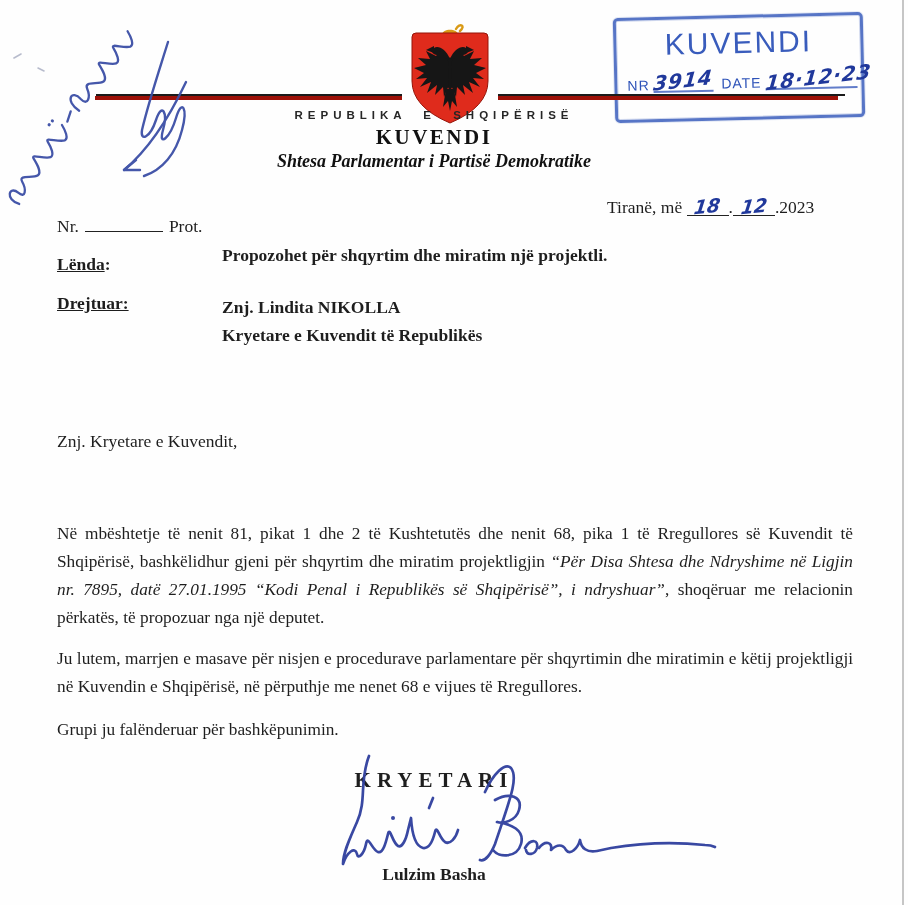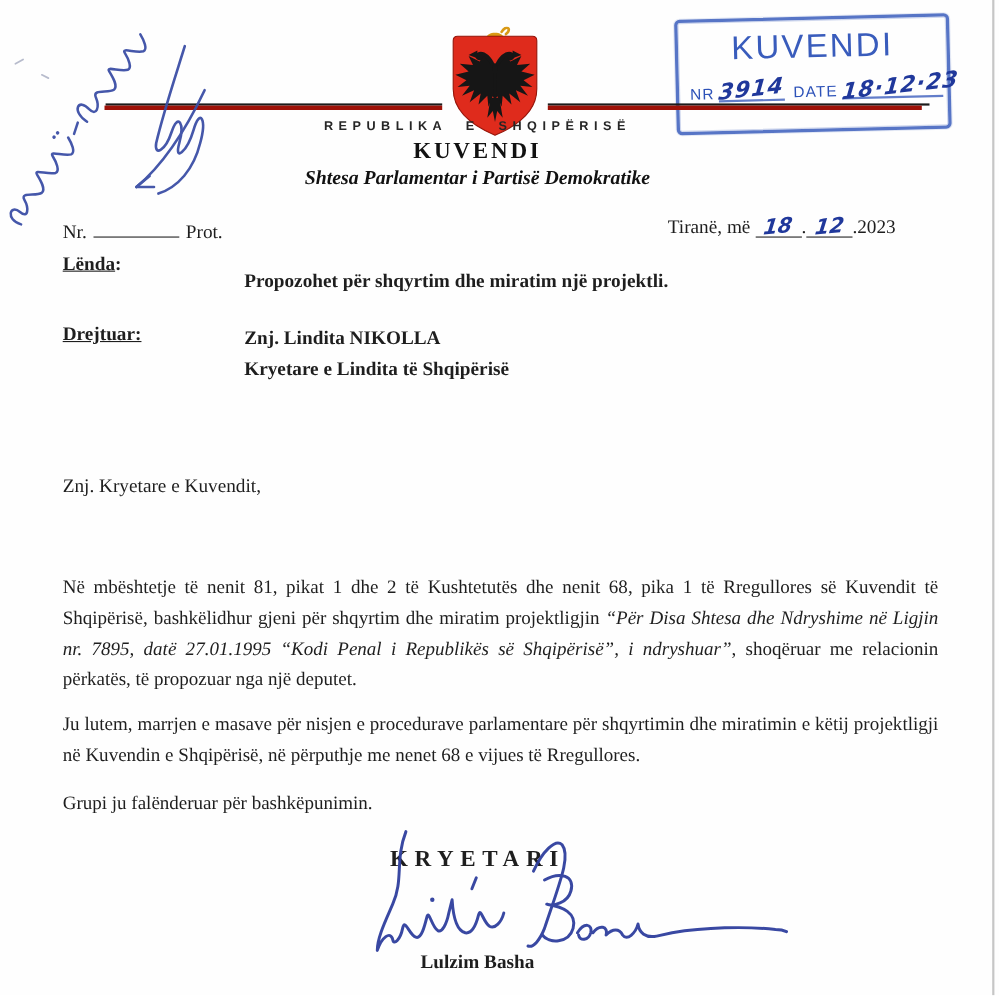--- a/index.html
+++ b/index.html
@@ -28,21 +28,21 @@
   .stamp-title{text-align:center;font-size:30px;letter-spacing:2px;margin-top:8px;opacity:.94;}
   .stamp-row{display:flex;align-items:flex-end;margin:9px 8px 0 10px;font-size:14px;letter-spacing:1px;}
   .stamp-slot{display:inline-block;border-bottom:2px solid rgba(45,82,184,.75);text-align:center;line-height:1;}
   .slot-nr{width:72px;margin:0 8px 0 4px;}
   .slot-date{width:92px;margin-left:4px;}
   .hw{font-family:"DejaVu Sans",sans-serif;font-style:italic;font-weight:700;color:#20389b;
       display:inline-block;transform:rotate(-5deg) skewX(-12deg);}
   .hw-stamp{font-size:20px;letter-spacing:1px;}
 
   
-  .meta-left{position:absolute;left:57px;top:198px;font-size:17.5px;z-index:3;}
+  .meta-left{position:absolute;left:57px;top:214px;font-size:17.5px;z-index:3;}
   .blank{display:inline-block;width:78px;height:17px;border-bottom:1.5px solid #222;margin:0 6px;}
   .meta-right{position:absolute;left:607px;top:195px;font-size:17.5px;z-index:3;}
   .date-slot{display:inline-block;min-width:42px;border-bottom:1.5px solid #222;text-align:center;height:20px;}
   .hw-date{font-size:19px;}
 
   
   .doc-label{position:absolute;left:57px;font-size:17.5px;font-weight:700;z-index:3;}
   .u{text-decoration:underline;}
   .doc-value{position:absolute;left:222px;font-size:17.5px;font-weight:700;z-index:3;}
   .addr-line{line-height:28px;}
@@ -131,31 +131,31 @@
   </div>
 
   <div class="meta-left">
     <span>Nr.</span><span class="blank"></span><span>Prot.</span>
   </div>
   <div class="meta-right">
     <span>Tiranë, më</span>
     <span class="date-slot"><span class="hw hw-date">18</span></span><span>.</span><span class="date-slot"><span class="hw hw-date">12</span></span><span>.2023</span>
   </div>
 
-  <div class="doc-label" style="top:229px">
+  <div class="doc-label" style="top:254px">
     <span class="u">Lënda</span><span>:</span>
   </div>
   <div class="doc-value" style="top:245px">Propozohet për shqyrtim dhe miratim një projektli.</div>
 
   <div class="doc-label" style="top:293px">
     <span class="u">Drejtuar:</span>
   </div>
   <div class="doc-value" style="top:293px">
     <div class="addr-line">Znj. Lindita NIKOLLA</div>
-    <div class="addr-line">Kryetare e Lindita të Shqipërisë</div>
+    <div class="addr-line">Kryetare e Kuvendit të Republikës</div>
   </div>
 
   <div class="salutation">Znj. Kryetare e Kuvendit,</div>
 
   <div class="para p1"><span>Në mbështetje të nenit 81, pikat 1 dhe 2 të Kushtetutës dhe nenit 68, pika 1 të Rregullores së Kuvendit të Shqipërisë, bashkëlidhur gjeni për shqyrtim dhe miratim projektligjin </span><span class="it">“Për Disa Shtesa dhe Ndryshime në Ligjin nr. 7895, datë 27.01.1995 “Kodi Penal i Republikës së Shqipërisë”, i ndryshuar”</span><span>, shoqëruar me relacionin përkatës, të propozuar nga një deputet.</span></div>
 
   <div class="para p2">Ju lutem, marrjen e masave për nisjen e procedurave parlamentare për shqyrtimin dhe miratimin e këtij projektligji në Kuvendin e Shqipërisë, në përputhje me nenet 68 e vijues të Rregullores.</div>
 
   <div class="para p3">Grupi ju falënderuar për bashkëpunimin.</div>
 

